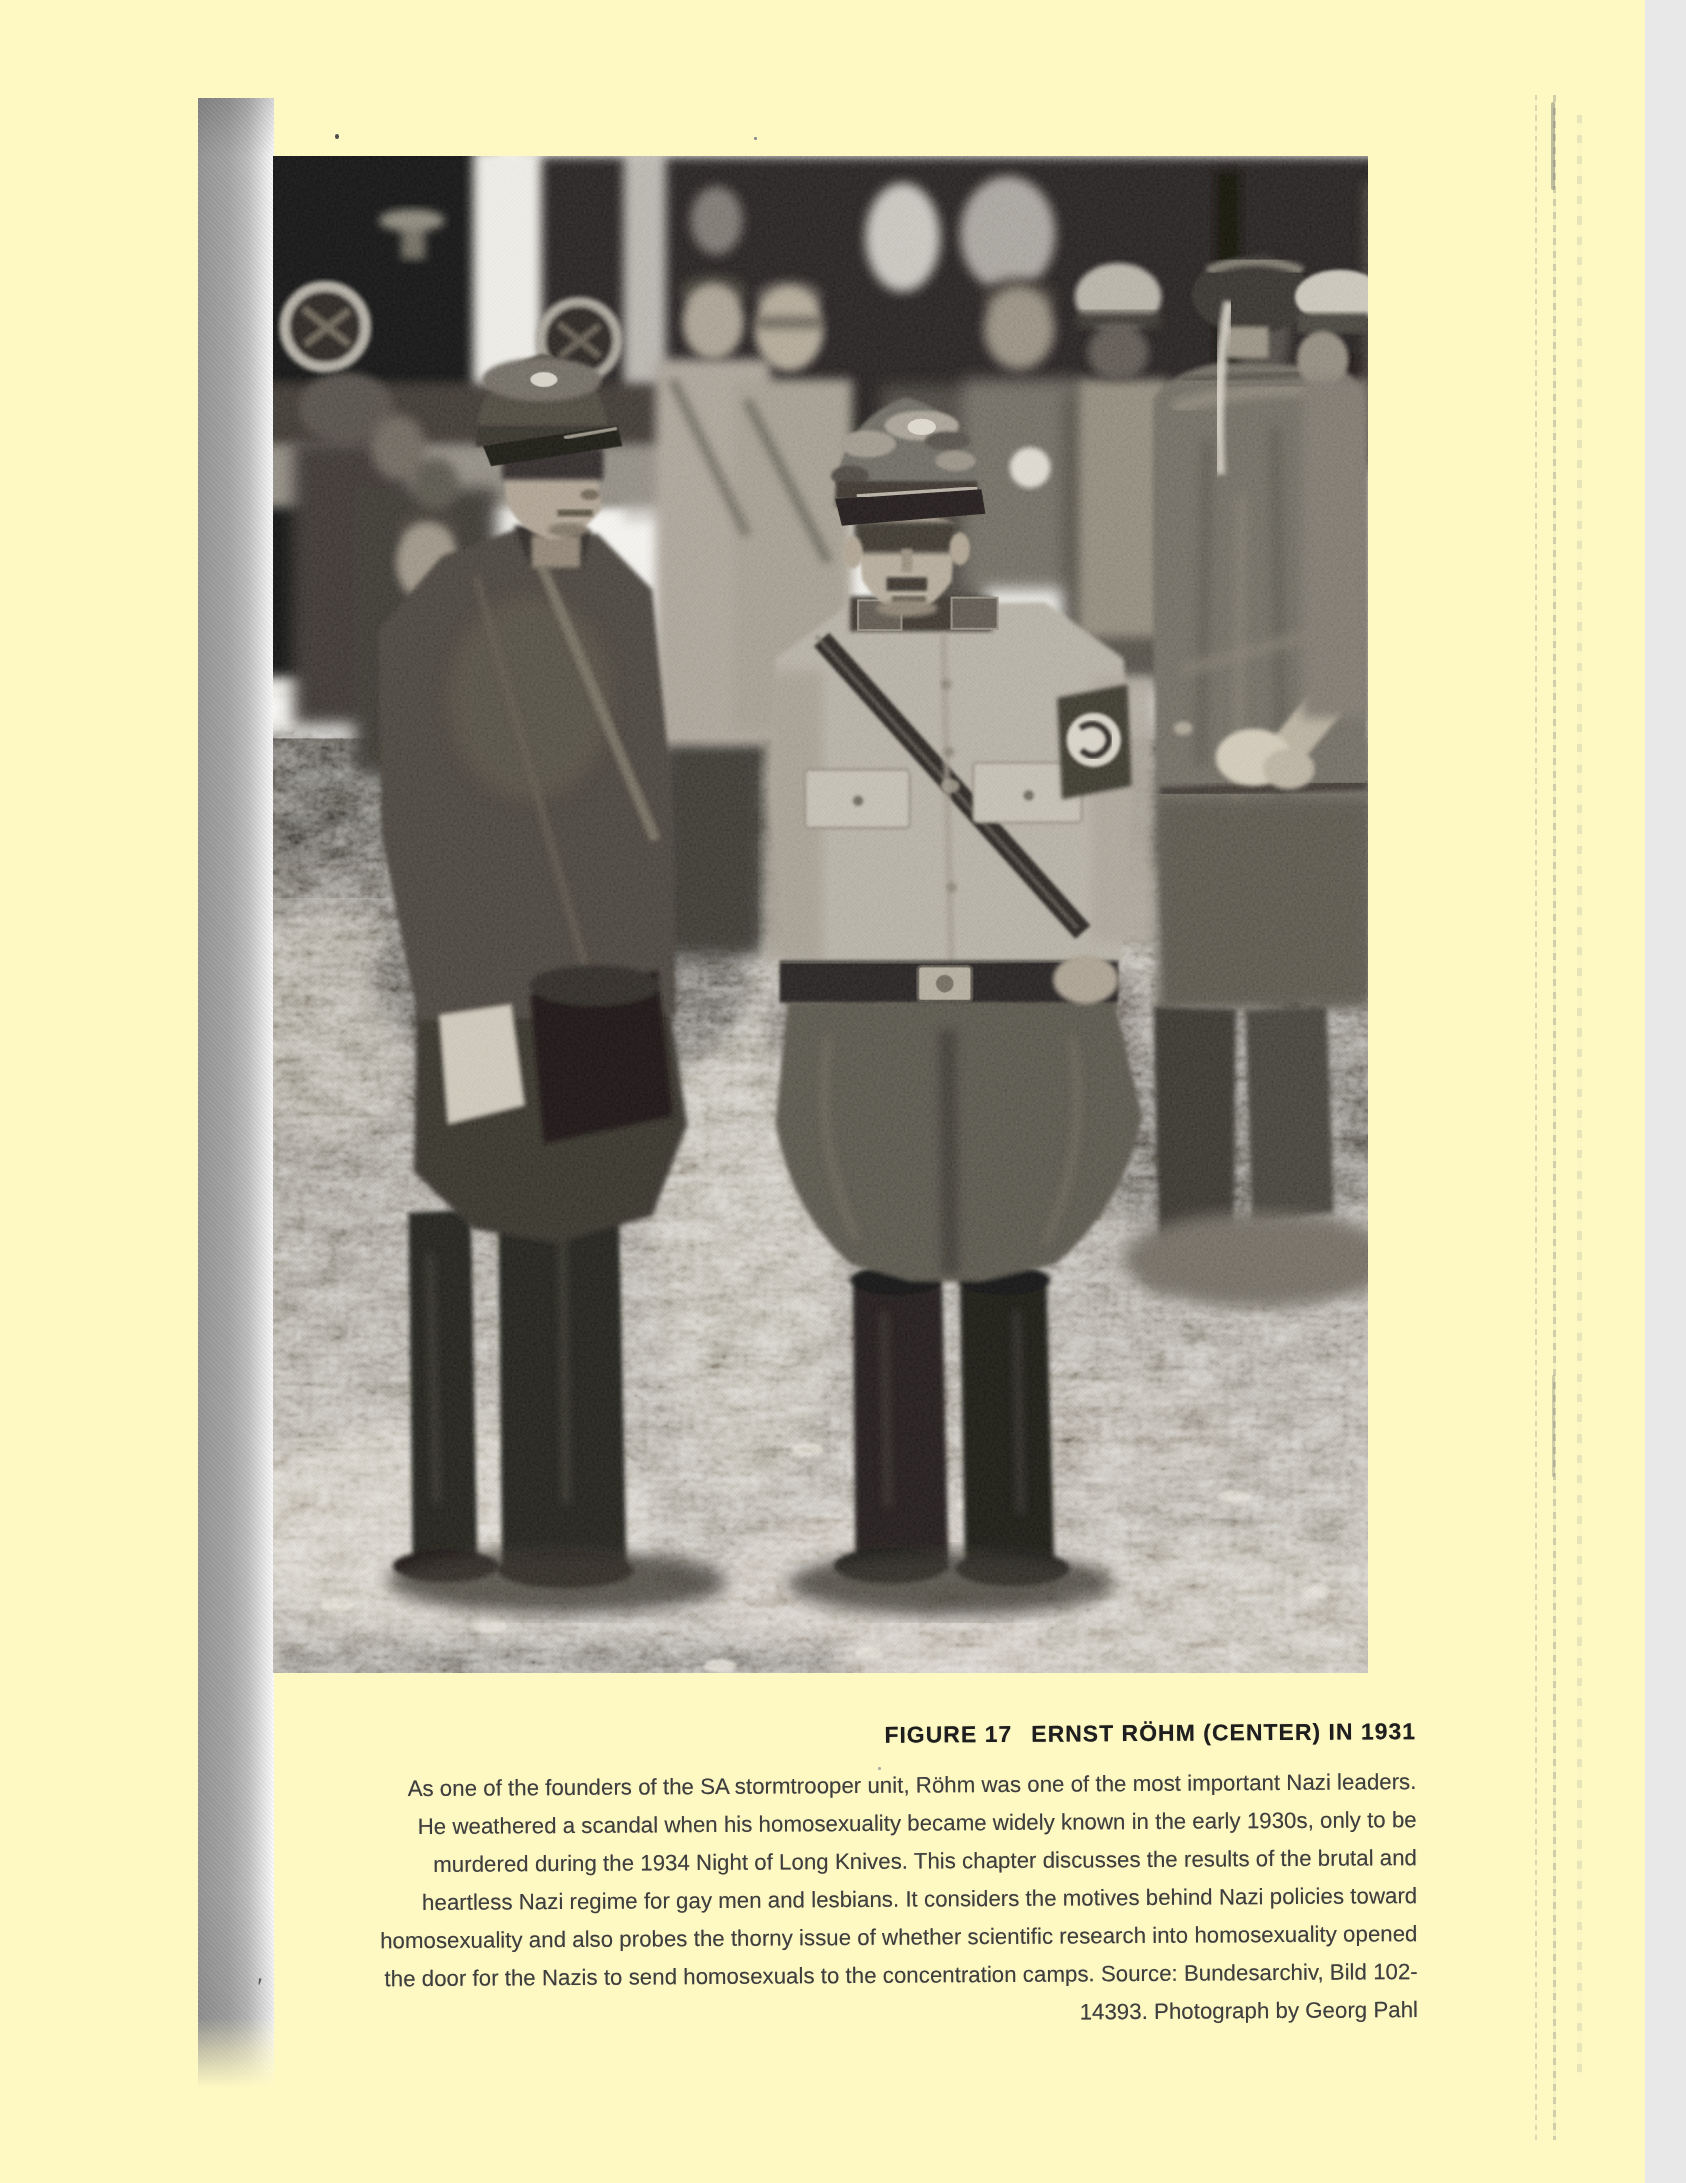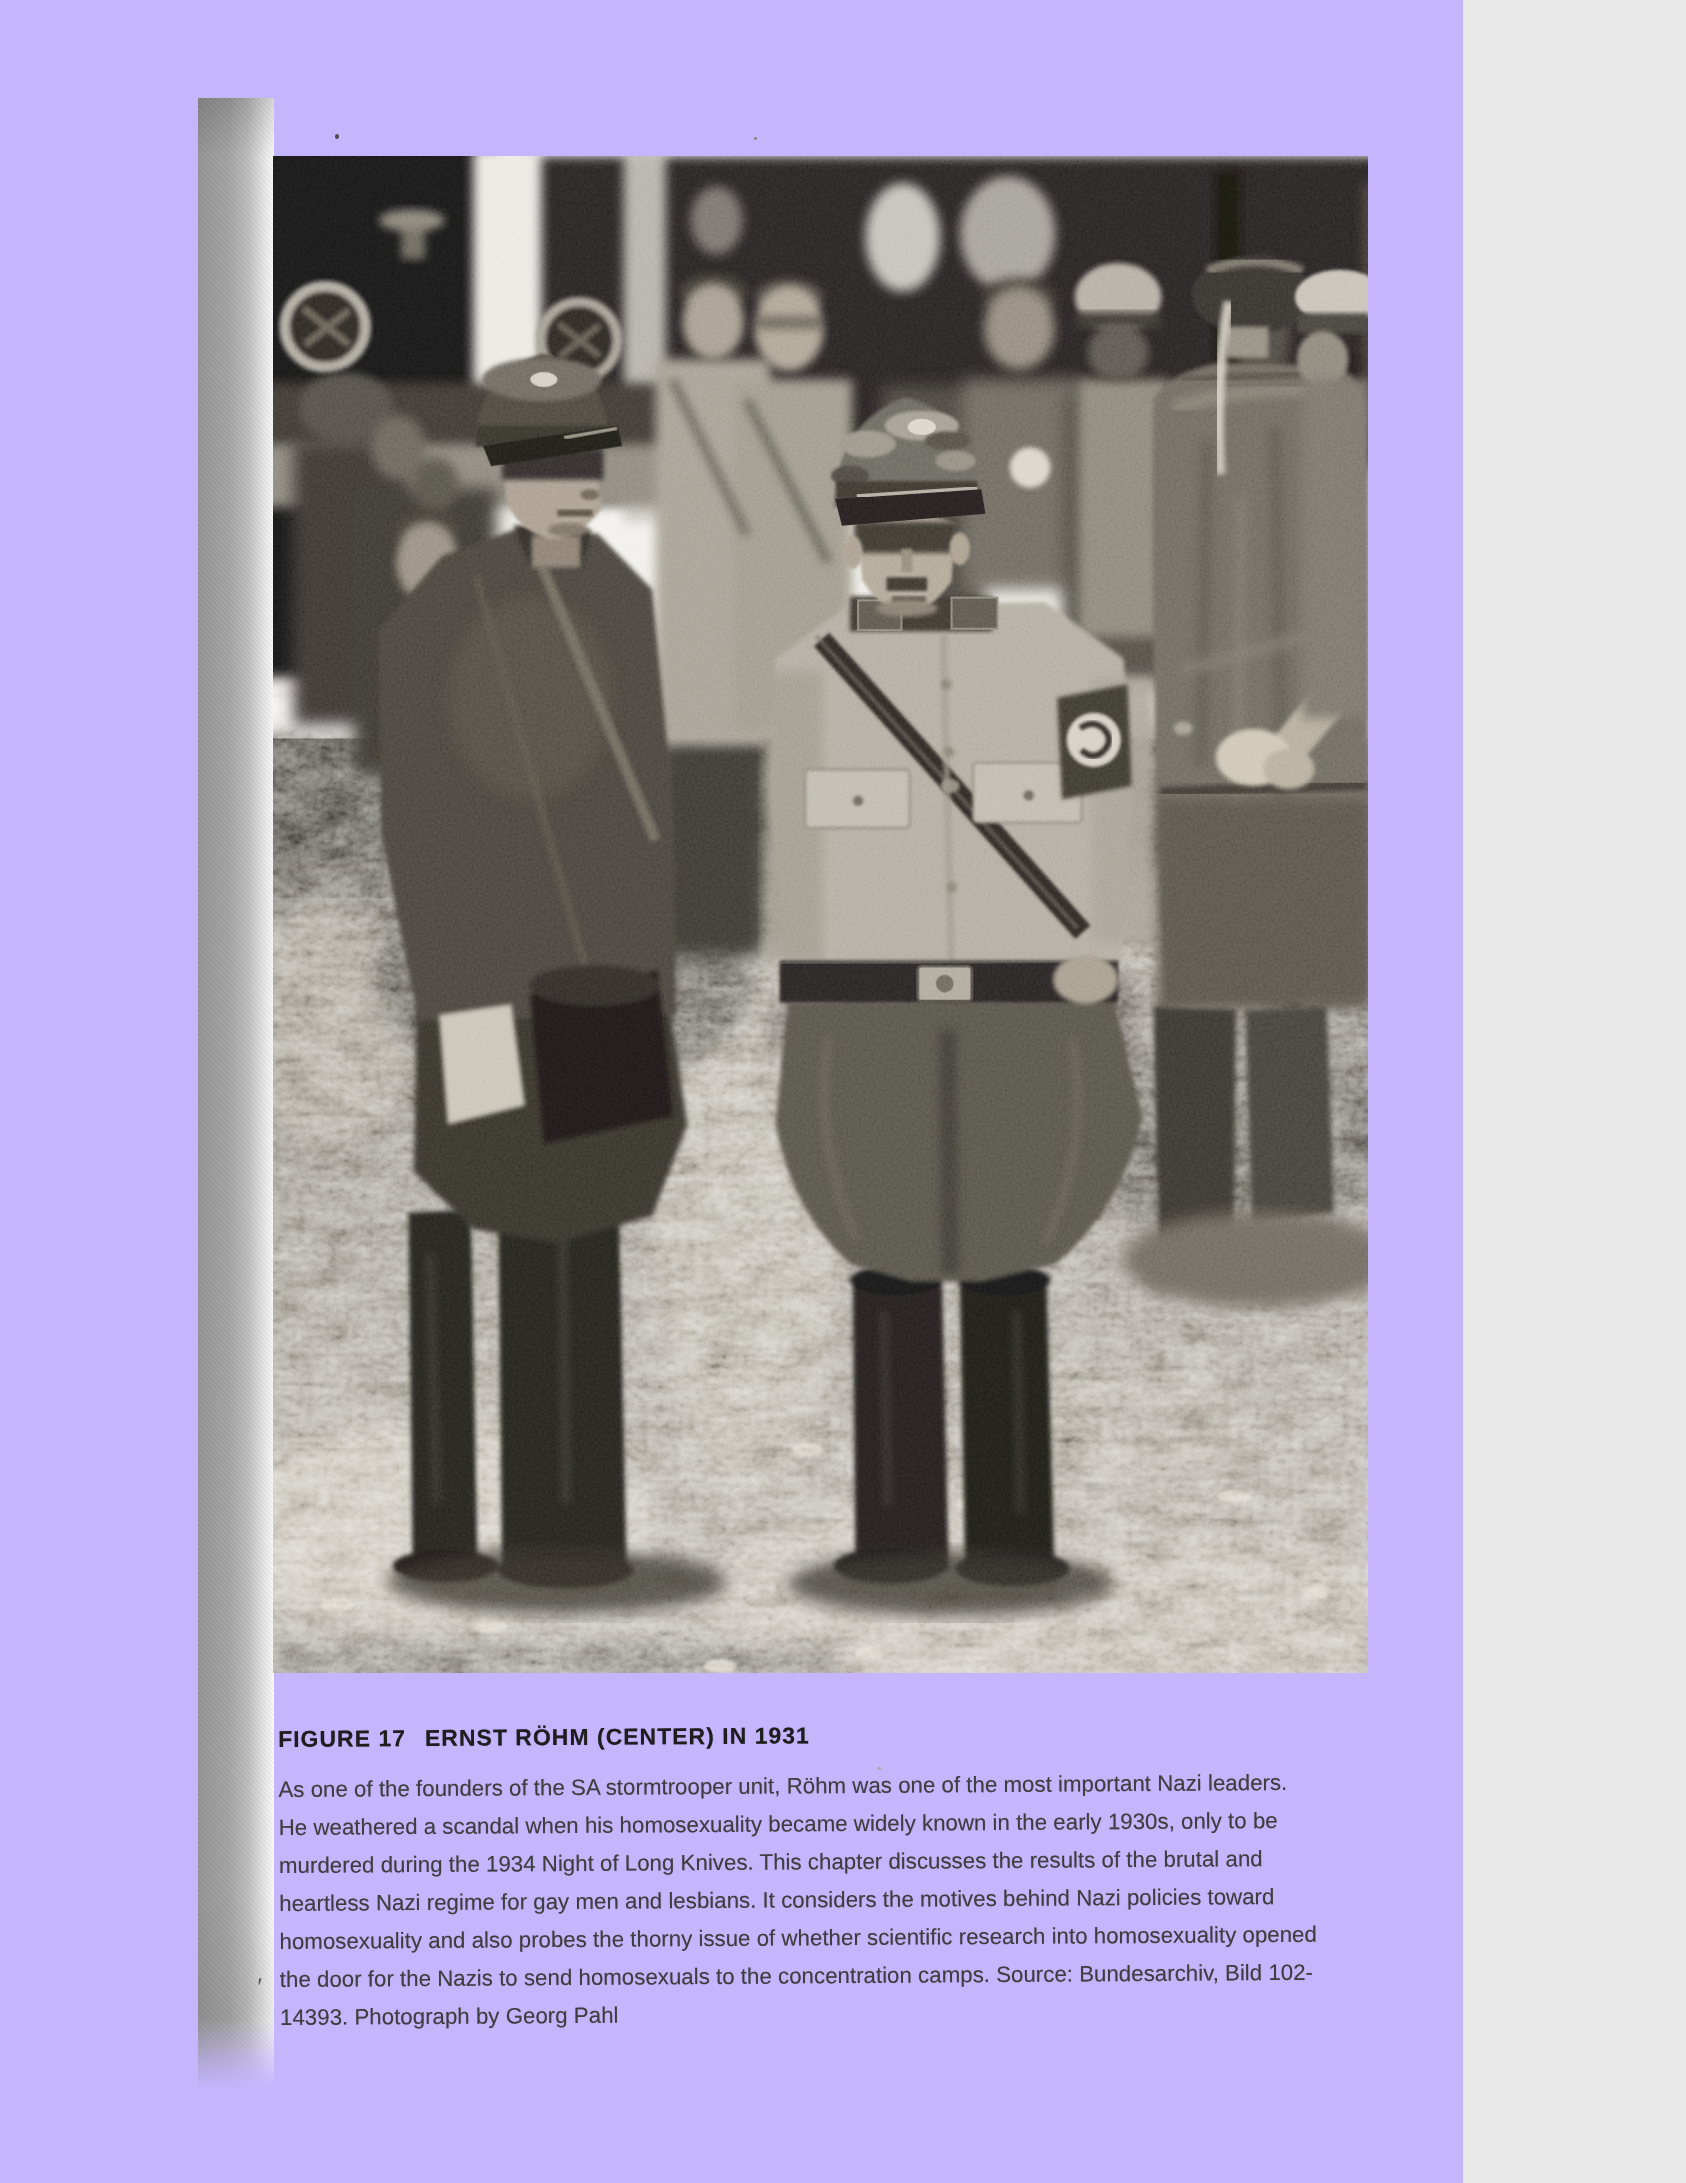--- a/index.html
+++ b/index.html
@@ -1,18 +1,18 @@
 <!DOCTYPE html>
 <html style="font-size:10.8px"><head>
 <meta charset="utf-8">
 <style>
   html,body{margin:0;padding:0;background:#e8e8e8;}
   .page{
-    position:relative;width:1463px;height:2183px;background:#c4b5fd;
-    overflow:hidden;font-family:"Liberation Sans",sans-serif;
+    position:relative;width:1645px;height:2183px;background:#fef9c3;
+    overflow:hidden;font-family:"Liberation Sans",sans-serif;text-align:right;
   }
   
   .binding-strip{
     position:absolute;left:198px;top:98px;width:76px;height:1990px;
     background:
       repeating-linear-gradient(45deg, rgba(0,0,0,0.035) 0 1.4px, rgba(255,255,255,0.03) 1.4px 3.4px),
       linear-gradient(to bottom, rgba(0,0,0,0.14), rgba(0,0,0,0) 3%, rgba(0,0,0,0) 90%, rgba(0,0,0,0.05) 96%, rgba(0,0,0,0.0)),
       linear-gradient(to right, #949494 0%, #a3a3a3 40%, #bdbdbd 66%, #e2e2e2 86%, #fbfbfb 100%);
     -webkit-mask-image:linear-gradient(to bottom,#000 0 96.5%,transparent 100%);
     mask-image:linear-gradient(to bottom,#000 0 96.5%,transparent 100%);

